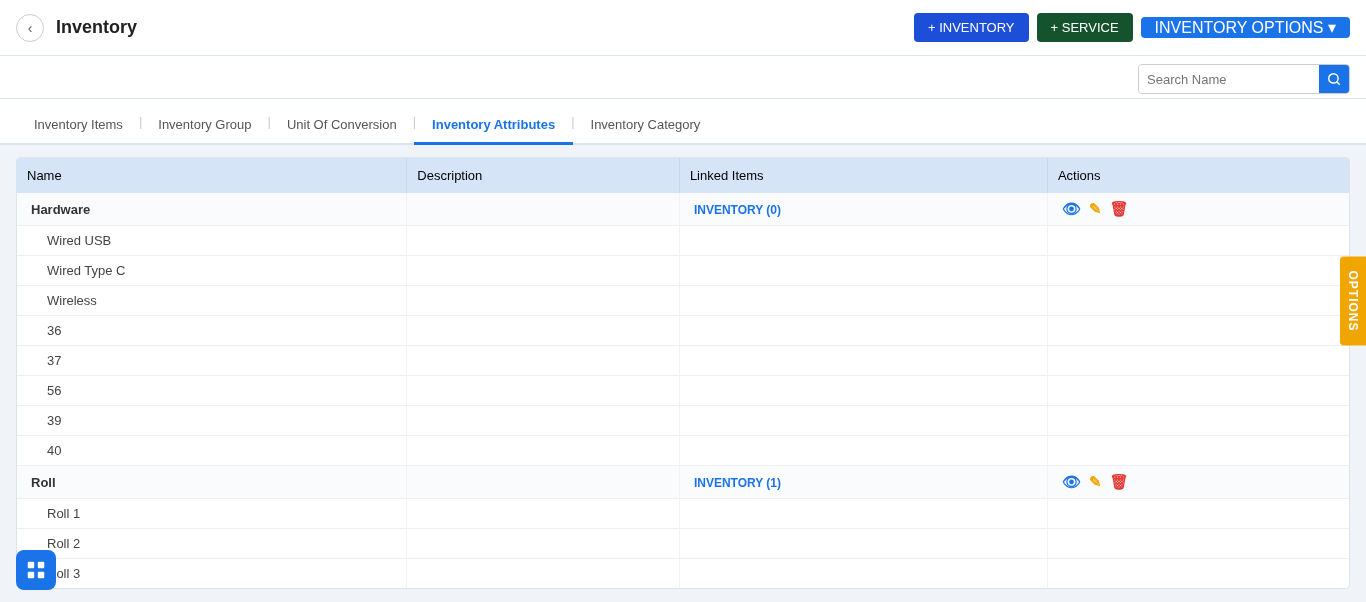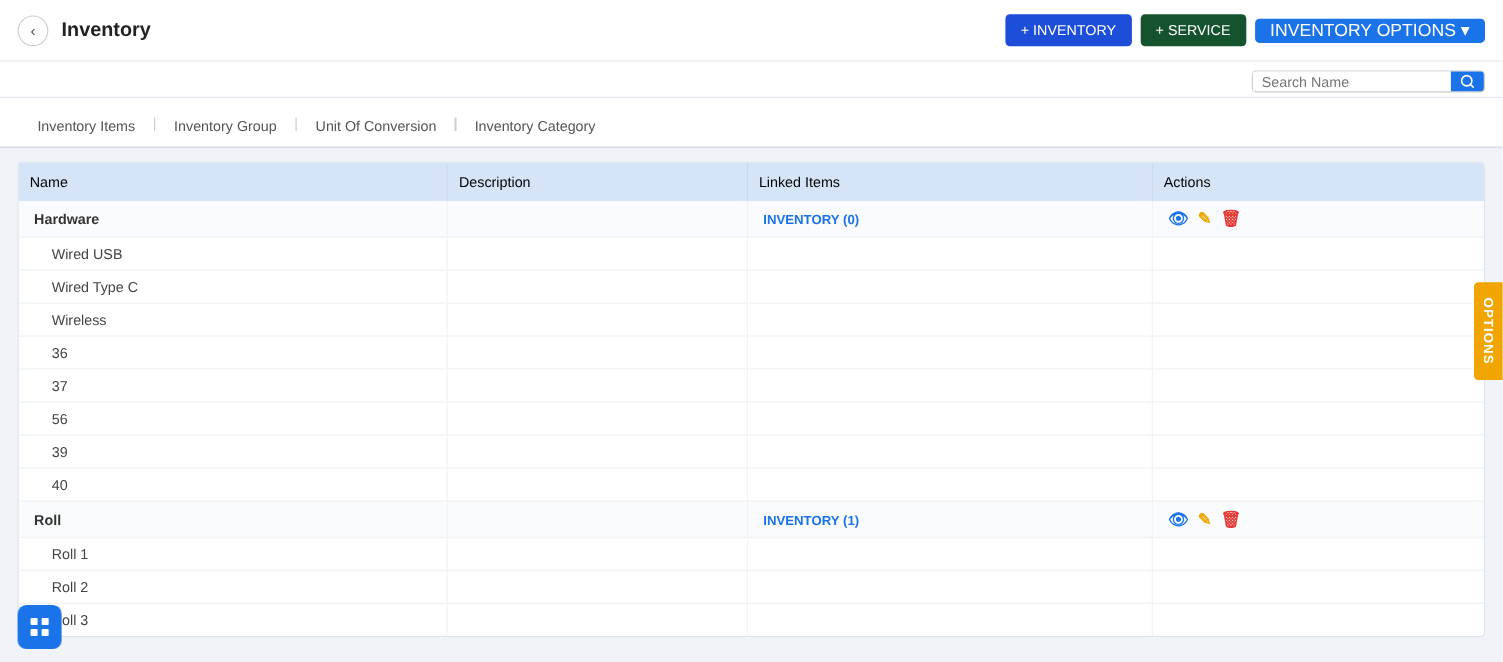--- a/index.html
+++ b/index.html
@@ -32,21 +32,21 @@
       padding: 1px 14px; cursor: pointer; font-size: 16px; display: flex; align-items: center; gap: 6px;
     }
 
     .search-bar-area {
       background: #fff; padding: 8px 16px 4px 16px;
       display: flex; justify-content: flex-end; align-items: center;
       border-bottom: 1px solid #dde3ea;
     }
     .search-wrapper {
       display: flex; align-items: center; border: 1px solid #ccc; border-radius: 4px;
-      overflow: hidden; height: 20px;
+      overflow: hidden; height: 30px;
     }
     .search-input {
       border: none; outline: none; padding: 0 8px; font-size: 13px; width: 180px; height: 100%;
     }
     .search-icon-btn {
       background: #1a73e8; border: none; cursor: pointer;
       width: 30px; height: 30px; display: flex; align-items: center; justify-content: center; color: #fff;
     }
 
     .tabs-bar {
@@ -135,20 +135,21 @@
   </div>
 </div>
 
 <div class="tabs-bar">
   <div class="tab">Inventory Items</div>
   <span class="tab-divider">|</span>
   <div class="tab">Inventory Group</div>
   <span class="tab-divider">|</span>
   <div class="tab">Unit Of Conversion</div>
   <span class="tab-divider">|</span>
+  <div class="tab active">Inventory Attributes</div>
   <span class="tab-divider">|</span>
   <div class="tab">Inventory Category</div>
 </div>
 
 <div class="main-content">
   <div class="table-container">
     <table>
       <thead>
         <tr>
           <th>Name</th>

